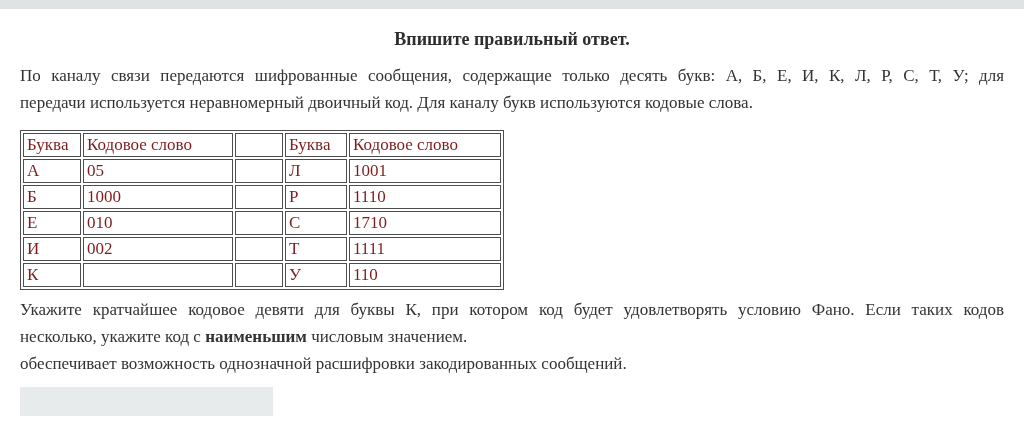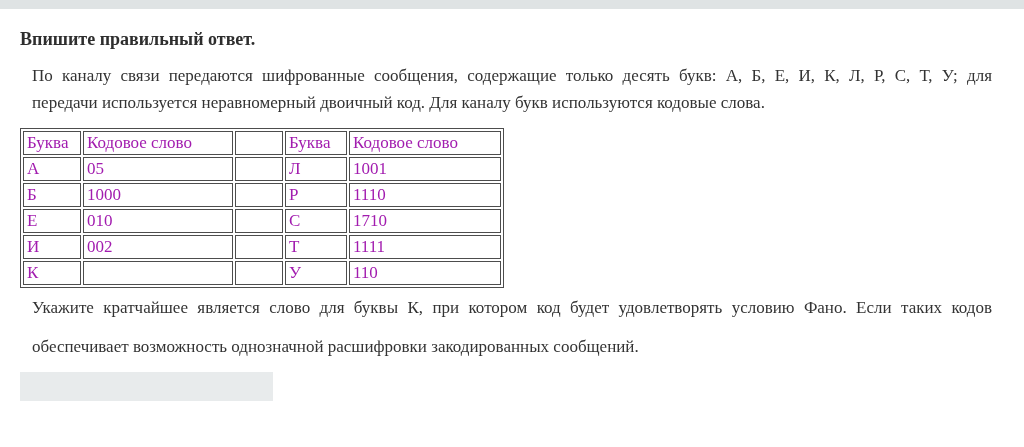--- a/index.html
+++ b/index.html
@@ -18,42 +18,43 @@
   .content {
     padding: 0 20px;
     width: 1024px;
   }
   .page-title {
     margin: 19px 0 0 0;
     font-size: 18px;
     line-height: 22px;
     font-weight: bold;
     color: #2e2e2e;
+    text-align: center;
   }
   .para {
-    margin: 12px;
+    margin: 0;
     font-size: 17px;
     line-height: 27px;
   }
   .para.intro { margin-top: 12px; }
   .para.task  { margin-top: 6px; }
   .para.note  { margin-top: 0; }
   .tline { display: block; }
   .tline.just {
     text-align: justify;
     text-align-last: justify;
   }
   table.code-table {
-    margin-top: 2px;
+    margin-top: 14px;
     border-collapse: separate;
     border-spacing: 2px;
     border: 1px solid #4d4d4d;
     table-layout: fixed;
     font-size: 17px;
-    color: #a21caf;
+    color: #7f1d1d;
   }
   .code-table th, .code-table td {
     border: 1px solid #4d4d4d;
     font-weight: normal;
     text-align: left;
     vertical-align: middle;
     padding: 0 3px 1px 3px;
     height: 23px;
     line-height: 21px;
     white-space: nowrap;
@@ -137,21 +138,22 @@
         <td>К</td>
         <td></td>
         <td></td>
         <td>У</td>
         <td>110</td>
       </tr>
     </tbody>
   </table>
 
   <p class="para task">
-    <span class="tline just">Укажите кратчайшее является слово для буквы К, при котором код будет удовлетворять условию Фано. Если таких кодов</span>
+    <span class="tline just">Укажите кратчайшее кодовое девяти для буквы К, при котором код будет удовлетворять условию Фано. Если таких кодов</span>
+    <span class="tline"><span>несколько, укажите код с </span><b>наименьшим</b><span> числовым значением.</span></span>
   </p>
 
   <p class="para note">
     <span class="tline">обеспечивает возможность однозначной расшифровки закодированных сообщений.</span>
   </p>
 
   <input type="text" class="answer-input" placeholder="" style="">
 
 </div>
 

